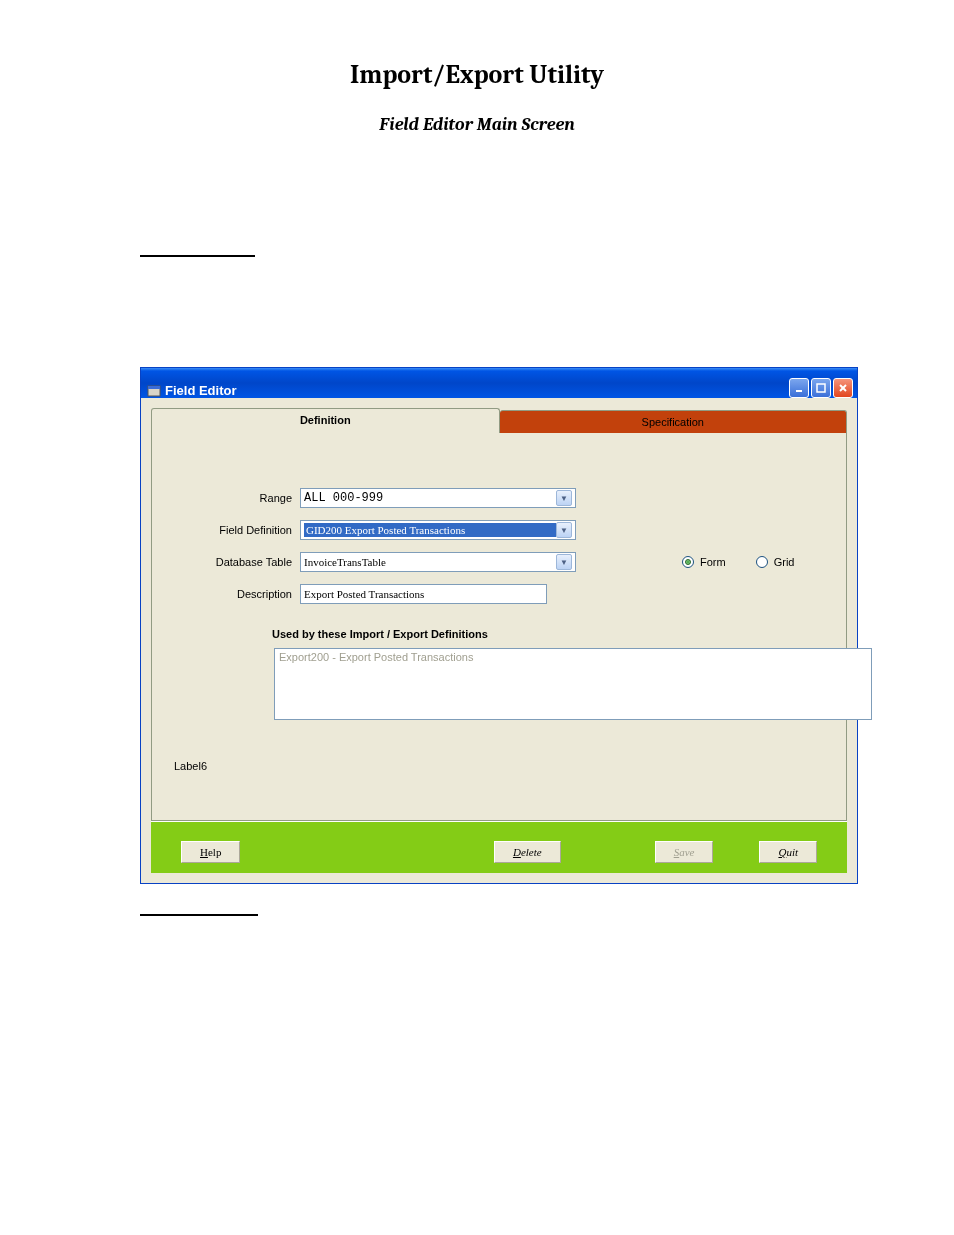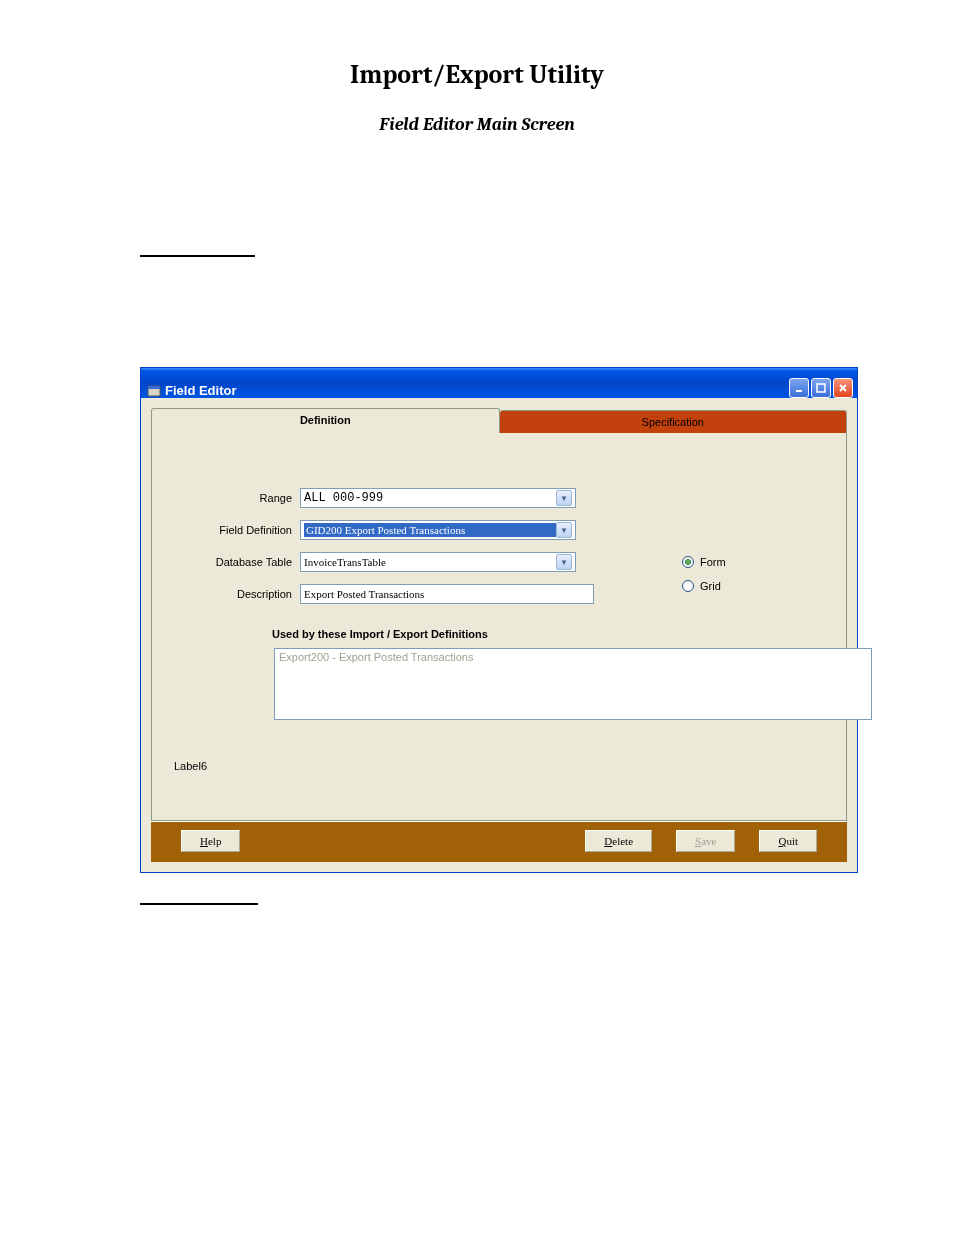--- a/index.html
+++ b/index.html
@@ -30,37 +30,37 @@
     .tabpanel { background: #ece9d8; border: 1px solid #919b83; border-top: none; padding: 55px 20px 40px 20px; position: relative; }
 
     .form-row { display: flex; align-items: center; margin-bottom: 12px; }
     .form-label { width: 128px; text-align: right; padding-right: 8px; color: #000; }
     .combo, .textbox { height: 20px; background: #fff; border: 1px solid #7f9db9; padding: 1px 3px; display: flex; align-items: center; font-family: Tahoma; font-size: 11px; }
     .combo { width: 276px; position: relative; }
     .combo-text { flex: 1; white-space: nowrap; overflow: hidden; }
     .combo.mono .combo-text { font-family: "Courier New", monospace; font-size: 12px; }
     .combo.selected .combo-text { background: #316ac5; color: #fff; padding: 1px 2px; }
     .combo-btn { width: 16px; height: 16px; background: linear-gradient(to bottom, #e8f0fc, #bcd3f4); border: 1px solid #9db7d9; border-radius: 2px; display: flex; align-items: center; justify-content: center; font-size: 8px; color: #4d6185; cursor: pointer; }
-    .textbox { width: 294px; }
-    .radio-group { position: absolute; left: 530px; top: 123px; display: flex; flex-direction: column; gap: 12px; }
+    .textbox { width: 247px; }
+    .radio-group { position: absolute; left: 530px; top: 123px; display: flex; flex-direction: row; gap: 30px; }
     .radio-item { display: flex; align-items: center; gap: 6px; cursor: pointer; }
     .radio-circle { width: 12px; height: 12px; border-radius: 50%; border: 1px solid #1c5180; background: #fff; display: flex; align-items: center; justify-content: center; }
     .radio-dot { width: 6px; height: 6px; border-radius: 50%; background: #4eae4e; border: 1px solid #2f6b2f; box-shadow: inset 0 0 1px #fff; }
 
     .used-by-label { text-align: left; margin-top: 24px; margin-bottom: 8px; padding-left: 100px; font-weight: bold; }
     .used-by-list { margin-left: 102px; width: 598px; height: 72px; background: #fff; border: 1px solid #7f9db9; padding: 2px 4px; color: #a09f90; }
 
     .label6 { padding: 40px 0 8px 2px; color: #000; }
 
-    .button-bar { background: #a16207; border-top: 1px solid #fff; display: flex; padding: 8px 30px 10px 30px; gap: 110px; align-items: center; }
+    .button-bar { background: #84cc16; border-top: 1px solid #fff; display: flex; padding: 19px 30px 10px 30px; gap: 110px; align-items: center; }
     .btn { height: 22px; padding: 0 18px; background: #ece9d8; border-top: 1px solid #fff; border-left: 1px solid #fff; border-bottom: 1px solid #aca899; border-right: 1px solid #aca899; cursor: pointer; font-family: Tahoma; font-size: 11px; line-height: 20px; text-align: center; }
-    .btn.disabled { color: #a09f90; cursor: default; }
+    .btn.disabled { color: #a09f90; cursor: default; margin-left: 48px; }
     .btn .u { text-decoration: underline; }
     .spacer { flex: 1; }
-    .btn-group-right { display: flex; gap: 24px; }
+    .btn-group-right { display: flex; gap: 46px; font-style: italic; }
   </style>
 </head>
 <body>
 
 <div class="page">
   <h1 class="page-title">Import/Export Utility</h1>
   <h2 class="page-subtitle">Field Editor Main Screen</h2>
 
   <div class="underline1"></div>
 

